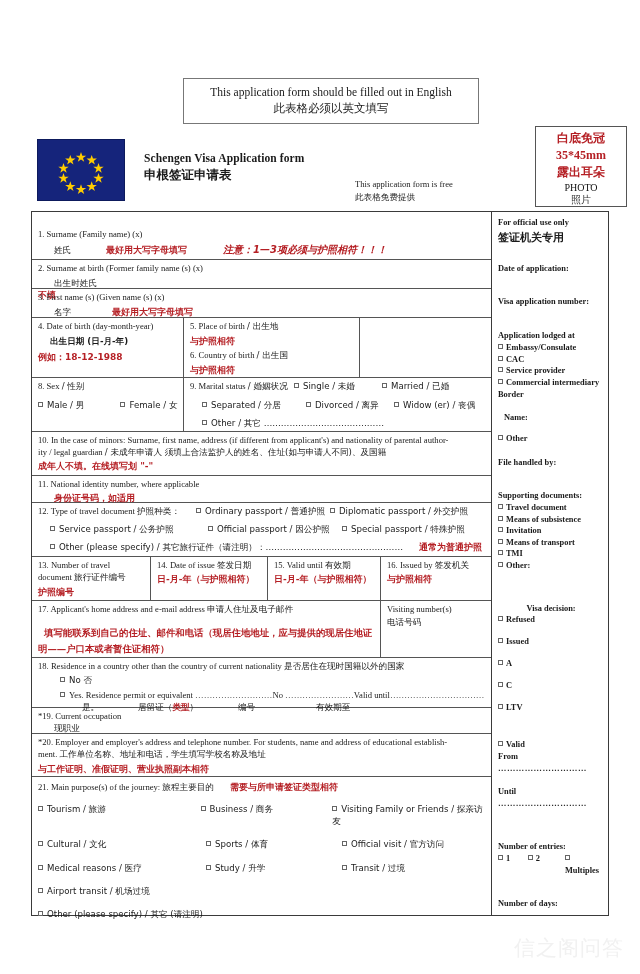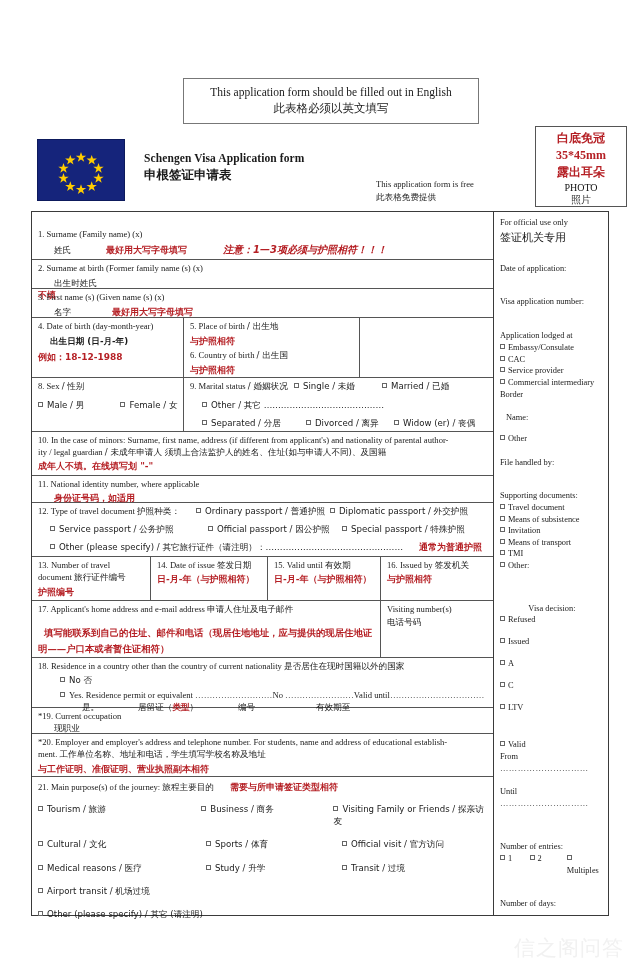--- a/index.html
+++ b/index.html
@@ -63,21 +63,21 @@
     letter-spacing: 0.1px;
   }
   #form-title .t-cn {
     font-size: 12.5px;
     font-weight: bold;
     margin-top: 3px;
   }
 
   #free-note {
     position: absolute;
-    left: 376px;
+    left: 355px;
     top: 178px;
     font-size: 8.6px;
     line-height: 1.5;
   }
 
   #photo-box {
     position: absolute;
     left: 535px;
     top: 126px;
     width: 92px;
@@ -122,20 +122,21 @@
     display: flex;
     flex-direction: column;
   }
   #right-col {
     flex: 1;
     box-sizing: border-box;
     position: relative;
     font-size: 8.4px;
     line-height: 1.42;
     padding: 5px 4px 0 6px;
+    font-weight: bold;
   }
 
   .row {
     border-bottom: 1px solid #555;
     box-sizing: border-box;
     padding: 2px 5px 2px 6px;
     font-size: 8.6px;
     line-height: 1.42;
     position: relative;
   }
@@ -303,33 +304,33 @@
             <span>9. Marital status</span>
             <span class="cn">/ 婚姻状况</span>
           </span>
           <span class="opt" style="width:88px;">
             <span class="cb"></span><span class="cn">Single / 未婚</span>
           </span>
           <span class="opt">
             <span class="cb"></span><span class="cn">Married / 已婚</span>
           </span>
         </div>
-        <div class="mt6 ind2">
-          <span class="cb"></span><span class="cn">Other / 其它 ……………………………………</span>
-        </div>
         <div style="display:flex;" class="mt6">
           <span class="opt ind2" style="width:104px;">
             <span class="cb"></span><span class="cn">Separated / 分居</span>
           </span>
           <span class="opt" style="width:88px;">
             <span class="cb"></span><span class="cn">Divorced / 离异</span>
           </span>
           <span class="opt">
             <span class="cb"></span><span class="cn">Widow (er) / 丧偶</span>
           </span>
+        </div>
+        <div class="mt6 ind2">
+          <span class="cb"></span><span class="cn">Other / 其它 ……………………………………</span>
         </div>
       </div>
     </div>
 
     <div class="row" style="height:44px;">
       <div>10. In the case of minors: Surname, first name, address (if different from applicant's) and nationality of parental author-</div>
       <div>
         <span>ity / legal guardian</span>
         <span class="cn">/ 未成年申请人 须填上合法监护人的姓名、住址(如与申请人不同)、及国籍</span>
       </div>

